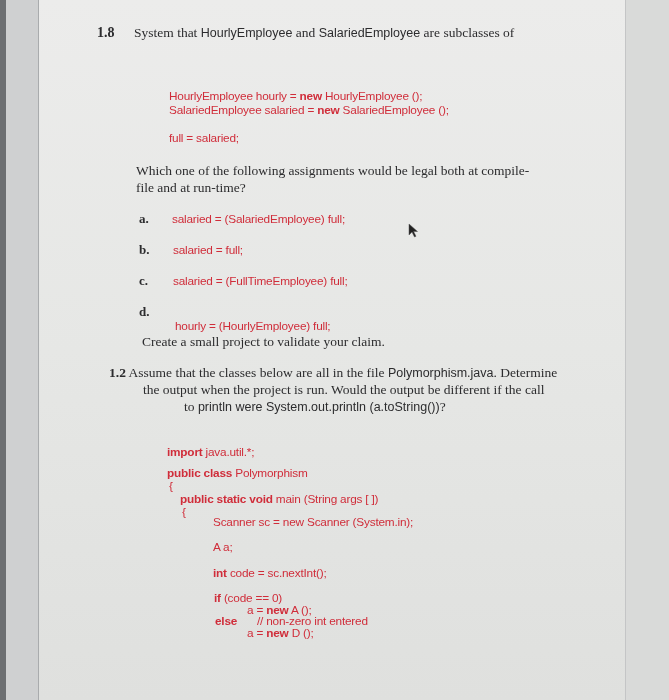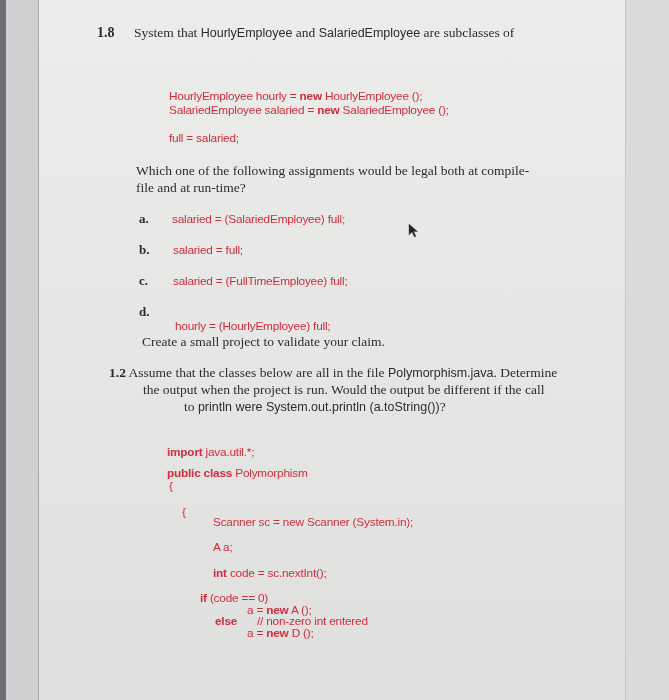--- a/index.html
+++ b/index.html
@@ -58,25 +58,26 @@
 
   <div class="abs serif" style="left:103px;top:334px;">Create a small project to validate your claim.</div>
 
   <div class="abs serif" style="left:70px;top:365px;"><span class="qnum">1.2</span><span> Assume that the classes below are all in the file </span><span class="sans" style="font-size:12.5px">Polymorphism.java</span><span>.  Determine</span></div>
   <div class="abs serif" style="left:104px;top:382px;">the output when the project is run.  Would the output be different if the call</div>
   <div class="abs serif" style="left:104px;top:399px;margin-left:41px;"><span>to </span><span class="sans" style="font-size:12.5px">println were System.out.println (a.toString())</span><span>?</span></div>
 
   <div class="abs code" style="left:128px;top:445px;"><span class="kw">import</span><span> java.util.*;</span></div>
   <div class="abs code" style="left:128px;top:466px;"><span class="kw">public class</span><span> Polymorphism</span></div>
   <div class="abs code" style="left:130px;top:479px;">{</div>
+  <div class="abs code" style="left:141px;top:492px;"><span class="kw">public static void</span><span> main (String args [ ])</span></div>
   <div class="abs code" style="left:143px;top:505px;">{</div>
   <div class="abs code" style="left:174px;top:515px;">Scanner sc = new Scanner (System.in);</div>
   <div class="abs code" style="left:174px;top:540px;text-align:center;">A a;</div>
   <div class="abs code" style="left:174px;top:566px;"><span class="kw">int</span><span> code = sc.nextInt();</span></div>
-  <div class="abs code" style="left:161px;top:591px;"><span class="kw">if</span><span> (code == 0)</span></div>
+  <div class="abs code" style="left:175px;top:591px;"><span class="kw">if</span><span> (code == 0)</span></div>
   <div class="abs code" style="left:208px;top:603px;"><span>a = </span><span class="kw">new</span><span> A ();</span></div>
   <div class="abs code" style="left:176px;top:614px;"><span class="kw">else</span></div>
   <div class="abs code" style="left:218px;top:614px;text-align:right;">// non-zero int entered</div>
   <div class="abs code" style="left:208px;top:626px;"><span>a = </span><span class="kw">new</span><span> D ();</span></div>
 
 </div>
 
 <div class="cursor">
   <svg width="12" height="16" viewBox="0 0 12 16">
       <path d="M1 1 L1 12 L4 9 L6.5 14 L8 13.3 L5.6 8.5 L9.5 8.5 Z" fill="#222" stroke="#555" stroke-width="0.5"></path>

